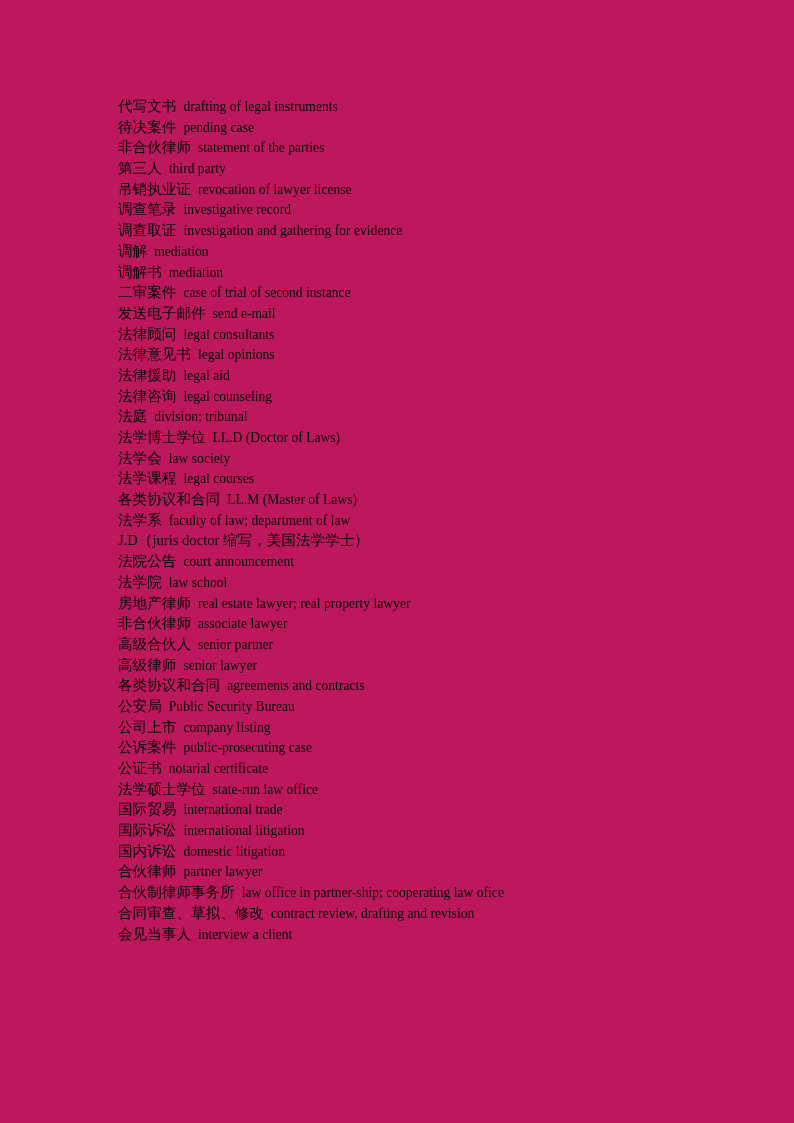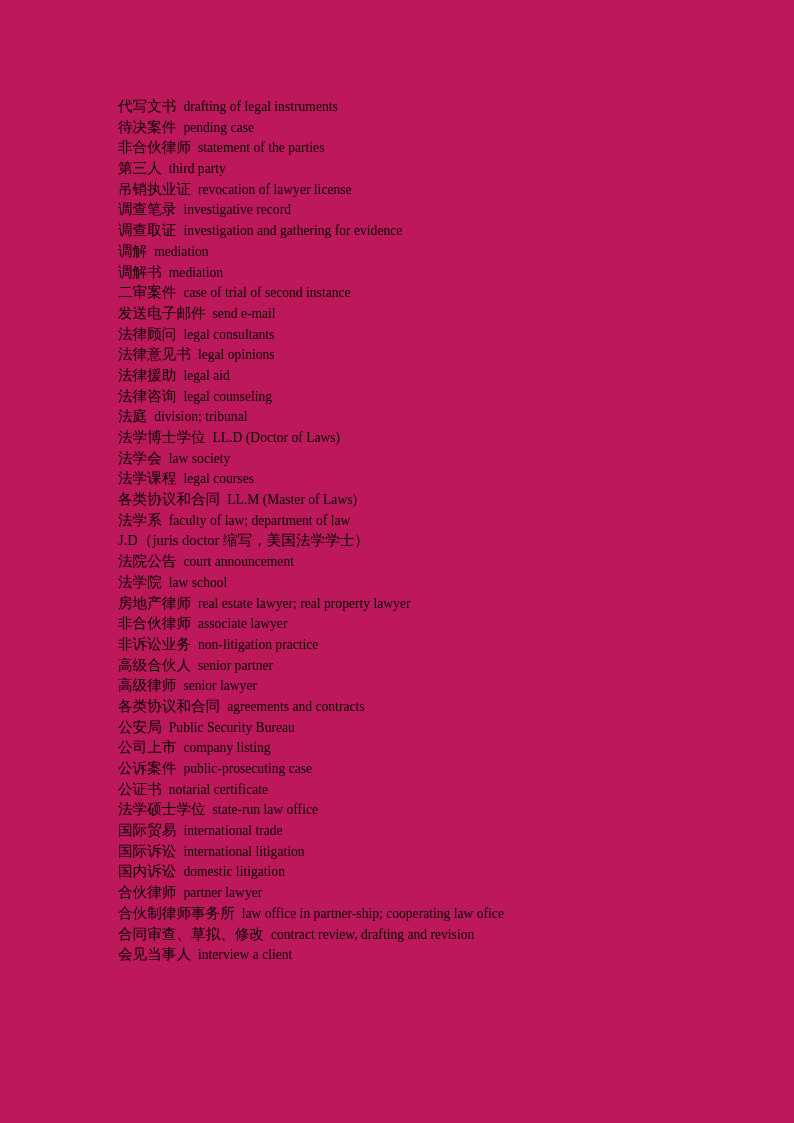--- a/index.html
+++ b/index.html
@@ -74,21 +74,20 @@
       <div class="entry"><span class="term">法学博士学位</span><span class="gap"></span><span class="gloss">LL.D (Doctor of Laws)</span></div>
       <div class="entry"><span class="term">法学会</span><span class="gap"></span><span class="gloss">law society</span></div>
       <div class="entry"><span class="term">法学课程</span><span class="gap"></span><span class="gloss">legal courses</span></div>
       <div class="entry"><span class="term">各类协议和合同</span><span class="gap"></span><span class="gloss">LL.M (Master of Laws)</span></div>
       <div class="entry"><span class="term">法学系</span><span class="gap"></span><span class="gloss">faculty of law; department of law</span></div>
       <div class="entry"><span class="term">J.D（juris doctor 缩写，美国法学学士）</span></div>
       <div class="entry"><span class="term">法院公告</span><span class="gap"></span><span class="gloss">court announcement</span></div>
       <div class="entry"><span class="term">法学院</span><span class="gap"></span><span class="gloss">law school</span></div>
       <div class="entry"><span class="term">房地产律师</span><span class="gap"></span><span class="gloss">real estate lawyer; real property lawyer</span></div>
       <div class="entry"><span class="term">非合伙律师</span><span class="gap"></span><span class="gloss">associate lawyer</span></div>
-      <div class="entry"><span class="term">非诉讼业务</span><span class="gap"></span><span class="gloss">non-litigation practice</span></div>
       <div class="entry"><span class="term">高级合伙人</span><span class="gap"></span><span class="gloss">senior partner</span></div>
       <div class="entry"><span class="term">高级律师</span><span class="gap"></span><span class="gloss">senior lawyer</span></div>
       <div class="entry"><span class="term">各类协议和合同</span><span class="gap"></span><span class="gloss">agreements and contracts</span></div>
       <div class="entry"><span class="term">公安局</span><span class="gap"></span><span class="gloss">Public Security Bureau</span></div>
       <div class="entry"><span class="term">公司上市</span><span class="gap"></span><span class="gloss">company listing</span></div>
       <div class="entry"><span class="term">公诉案件</span><span class="gap"></span><span class="gloss">public-prosecuting case</span></div>
       <div class="entry"><span class="term">公证书</span><span class="gap"></span><span class="gloss">notarial certificate</span></div>
       <div class="entry"><span class="term">法学硕士学位</span><span class="gap"></span><span class="gloss">state-run law office</span></div>
       <div class="entry"><span class="term">国际贸易</span><span class="gap"></span><span class="gloss">international trade</span></div>
       <div class="entry"><span class="term">国际诉讼</span><span class="gap"></span><span class="gloss">international litigation</span></div>

